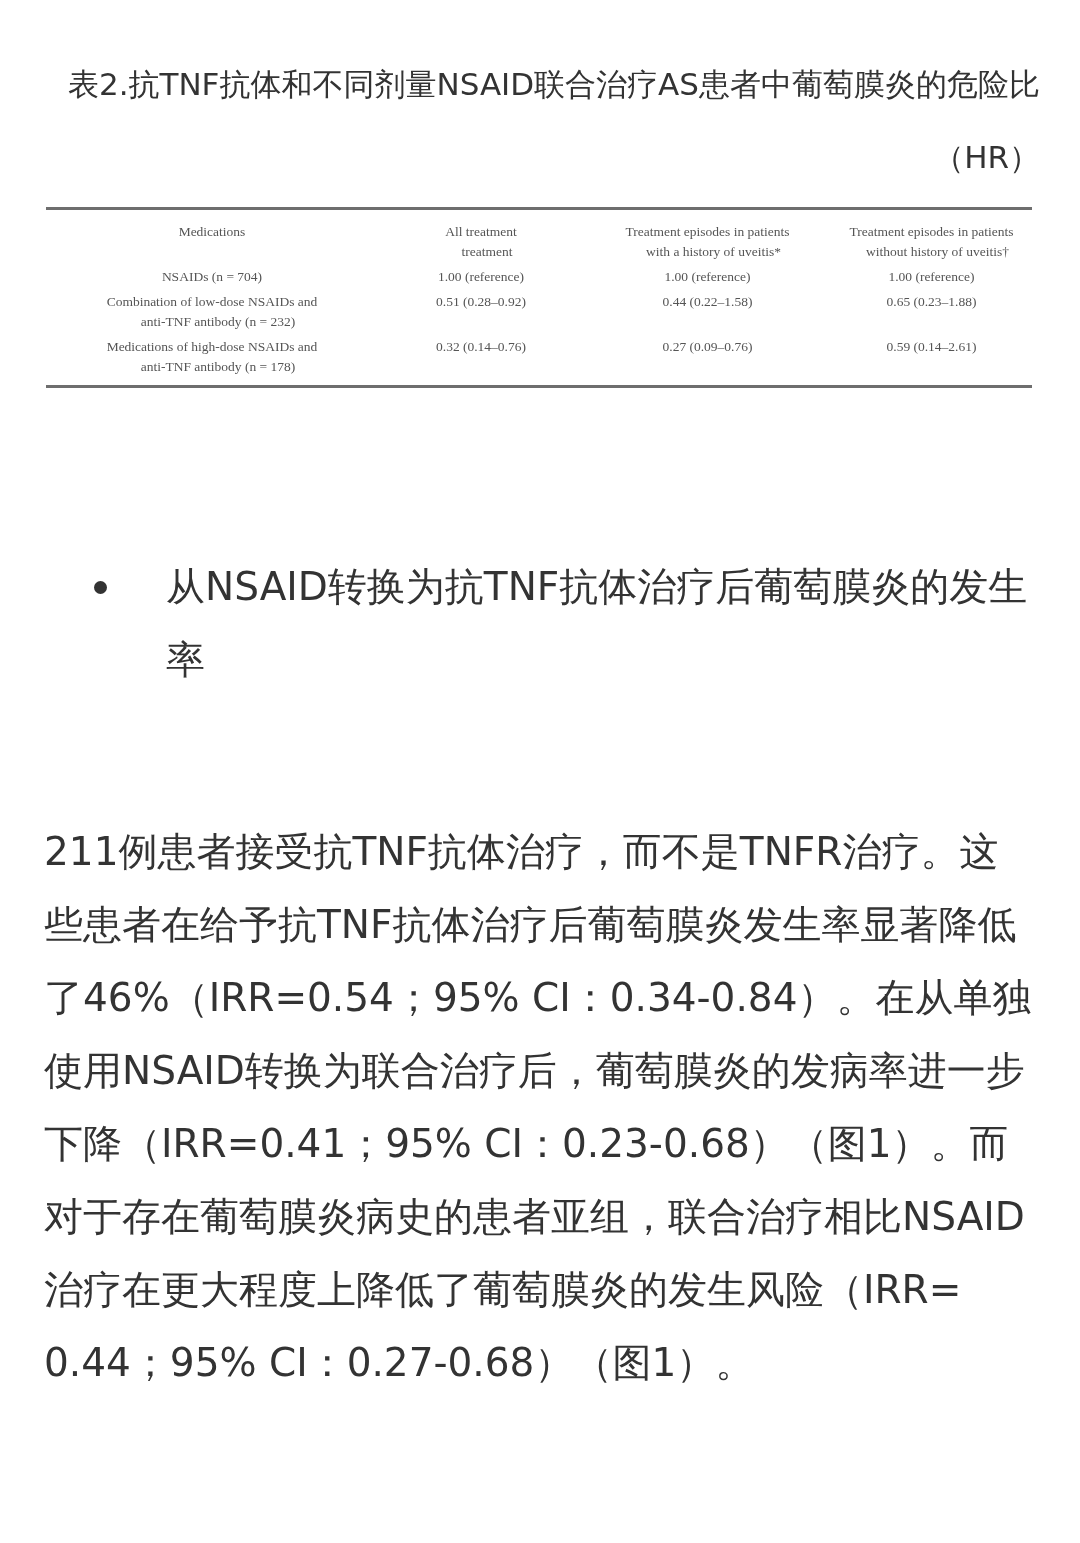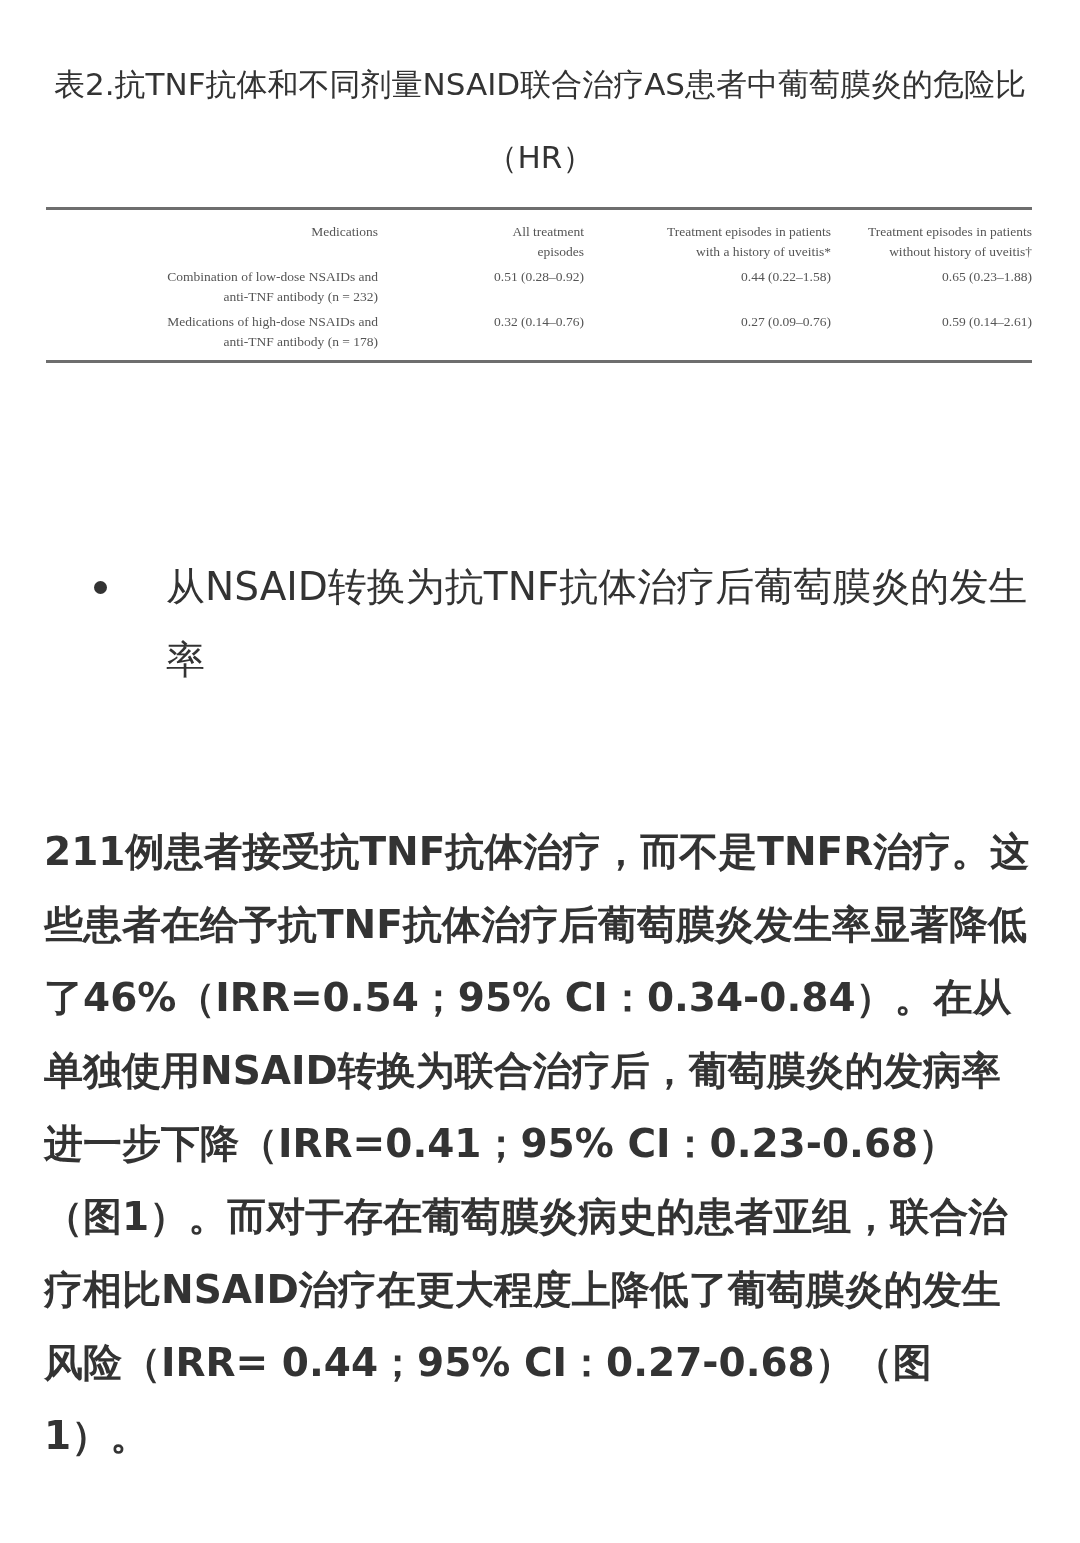--- a/index.html
+++ b/index.html
@@ -3,31 +3,31 @@
   <meta charset="utf-8">
   <style>
     html, body { margin: 0; padding: 0; background: #ffffff; }
     body {
       width: 1080px; height: 1543px; position: relative; overflow: hidden;
       font-family: "DejaVu Sans", "Liberation Sans", sans-serif;
       color: #2b2b2b;
     }
     .title {
       position: absolute; left: 40px; top: 48px; width: 1000px;
-      text-align: center; font-size: 31px; line-height: 73px; color: #333;
+      text-align: right; font-size: 31px; line-height: 73px; color: #333;
     }
     .table-wrap {
       position: absolute; left: 46px; top: 207px; width: 986px;
       font-family: "Liberation Serif", "DejaVu Serif", serif;
       color: #555; font-size: 13.5px;
     }
     .rule-top { height: 3px; background: #6e6e6e; }
     .rule-bottom { height: 3px; background: #6e6e6e; margin-top: 8px; }
     table { border-collapse: collapse; width: 100%; }
-    td, th { padding: 0; vertical-align: top; font-weight: normal; text-align: right; }
+    td, th { padding: 0; vertical-align: top; font-weight: normal; text-align: center; }
     .col0 { width: 332px; }
     .col1 { width: 206px; }
     .col2 { width: 247px; }
     .hdr td { line-height: 20px; }
     .hdr-row1 td { padding-top: 12px; }
     .hdr .sub { line-height: 26px; }
     .indent { padding-left: 12px; display: inline-block; }
     .data td { line-height: 20px; padding-top: 5px; }
     .data .name2 { padding-left: 12px; }
     .bullet-item {
@@ -36,48 +36,53 @@
     }
     .bullet-dot {
       position: absolute; left: 0; top: 31px; width: 13px; height: 13px;
       border-radius: 50%; background: #333;
     }
     .bullet-text { margin-left: 72px; display: block; }
     .paragraph {
       position: absolute; left: 44px; top: 815px; width: 990px;
       font-size: 39px; line-height: 73px; color: #333;
       letter-spacing: 0px;
-      font-weight: bold;
     }
   </style>
 </head>
 <body>
 
 <div class="title">表2.抗TNF抗体和不同剂量NSAID联合治疗AS患者中葡萄膜炎的危险比（HR）</div>
 
 <div class="table-wrap">
   <div class="rule-top"></div>
   <table>
     <tbody>
         <tr class="hdr hdr-row1">
       <td class="col0">Medications</td>
       <td class="col1">
         <span>All treatment</span><br>
-        <span class="indent">episodes</span>
+        <span class="indent">treatment</span>
       </td>
       <td class="col2">
         <span>Treatment episodes in patients</span><br>
         <span class="indent">with a history of uveitis*</span>
       </td>
       <td>
         <span>Treatment episodes in patients</span><br>
         <span class="indent">without history of uveitis†</span>
       </td>
     </tr>
 
+    <tr class="data">
+      <td>NSAIDs (n = 704)</td>
+      <td>1.00 (reference)</td>
+      <td>1.00 (reference)</td>
+      <td>1.00 (reference)</td>
+    </tr>
     <tr class="data">
       <td>
         <span>Combination of low-dose NSAIDs and</span><br>
         <span class="name2">anti-TNF antibody (n = 232)</span>
       </td>
       <td>0.51 (0.28–0.92)</td>
       <td>0.44 (0.22–1.58)</td>
       <td>0.65 (0.23–1.88)</td>
     </tr>
     <tr class="data">

